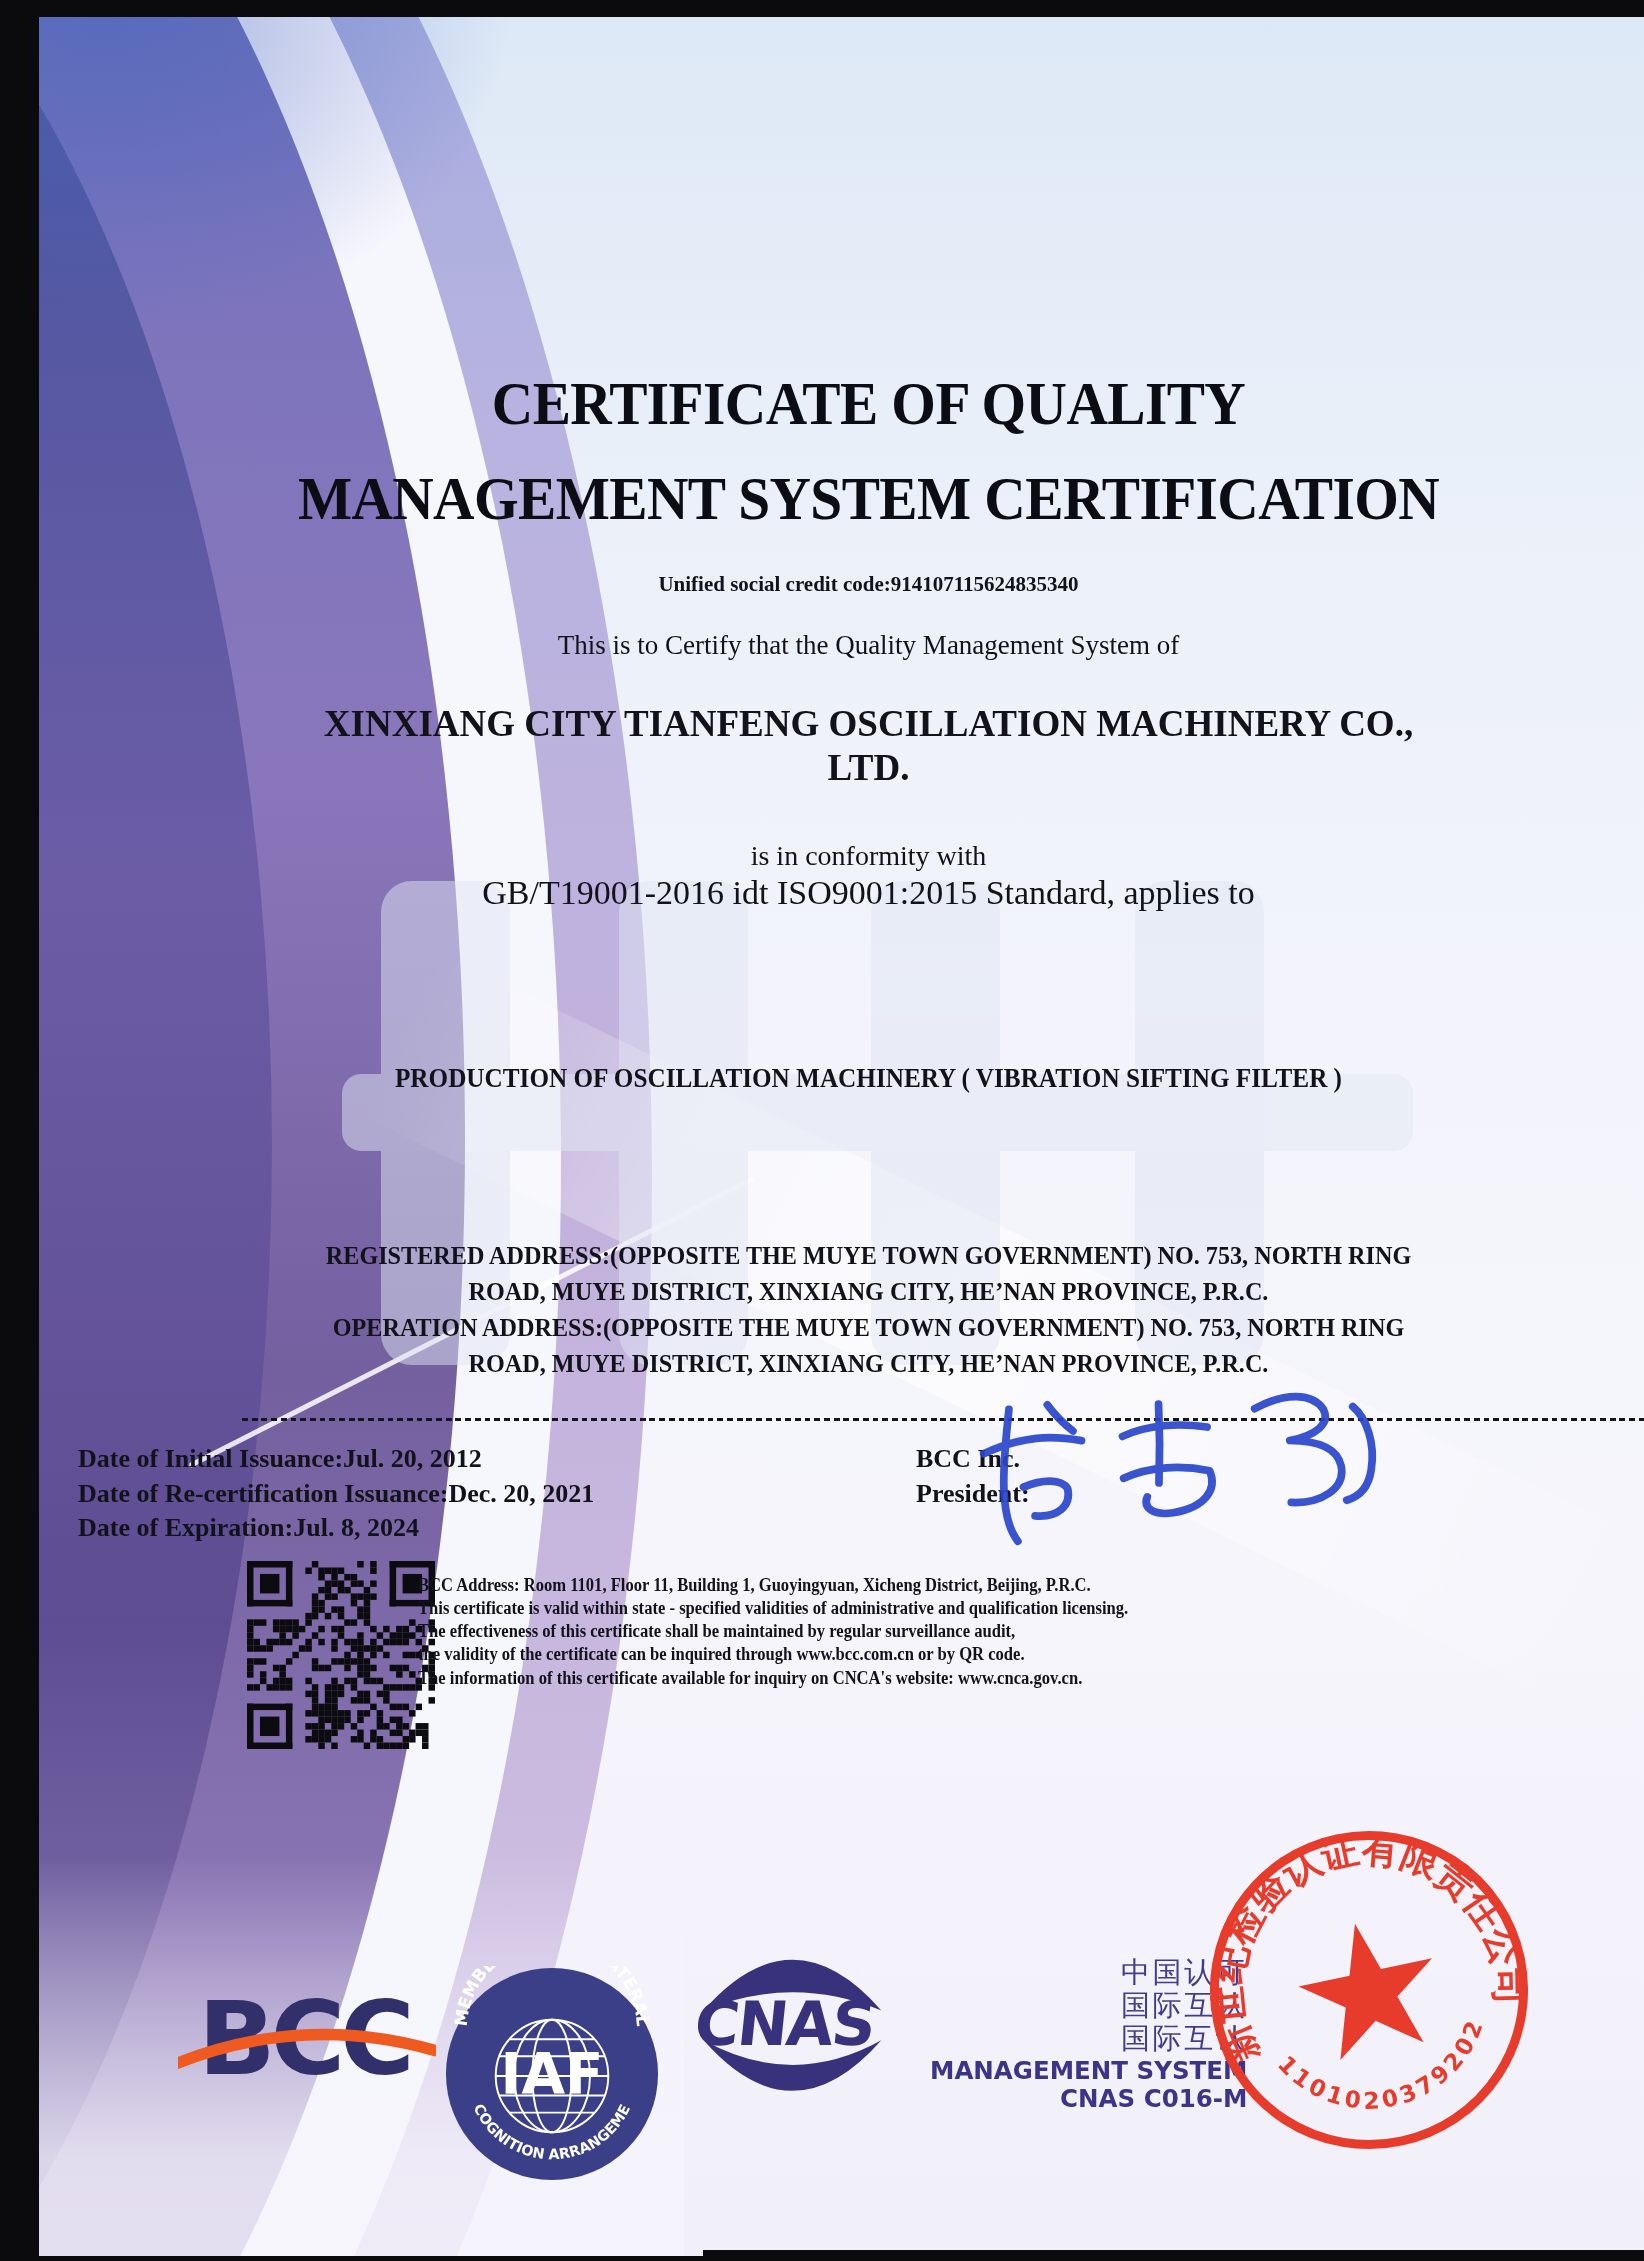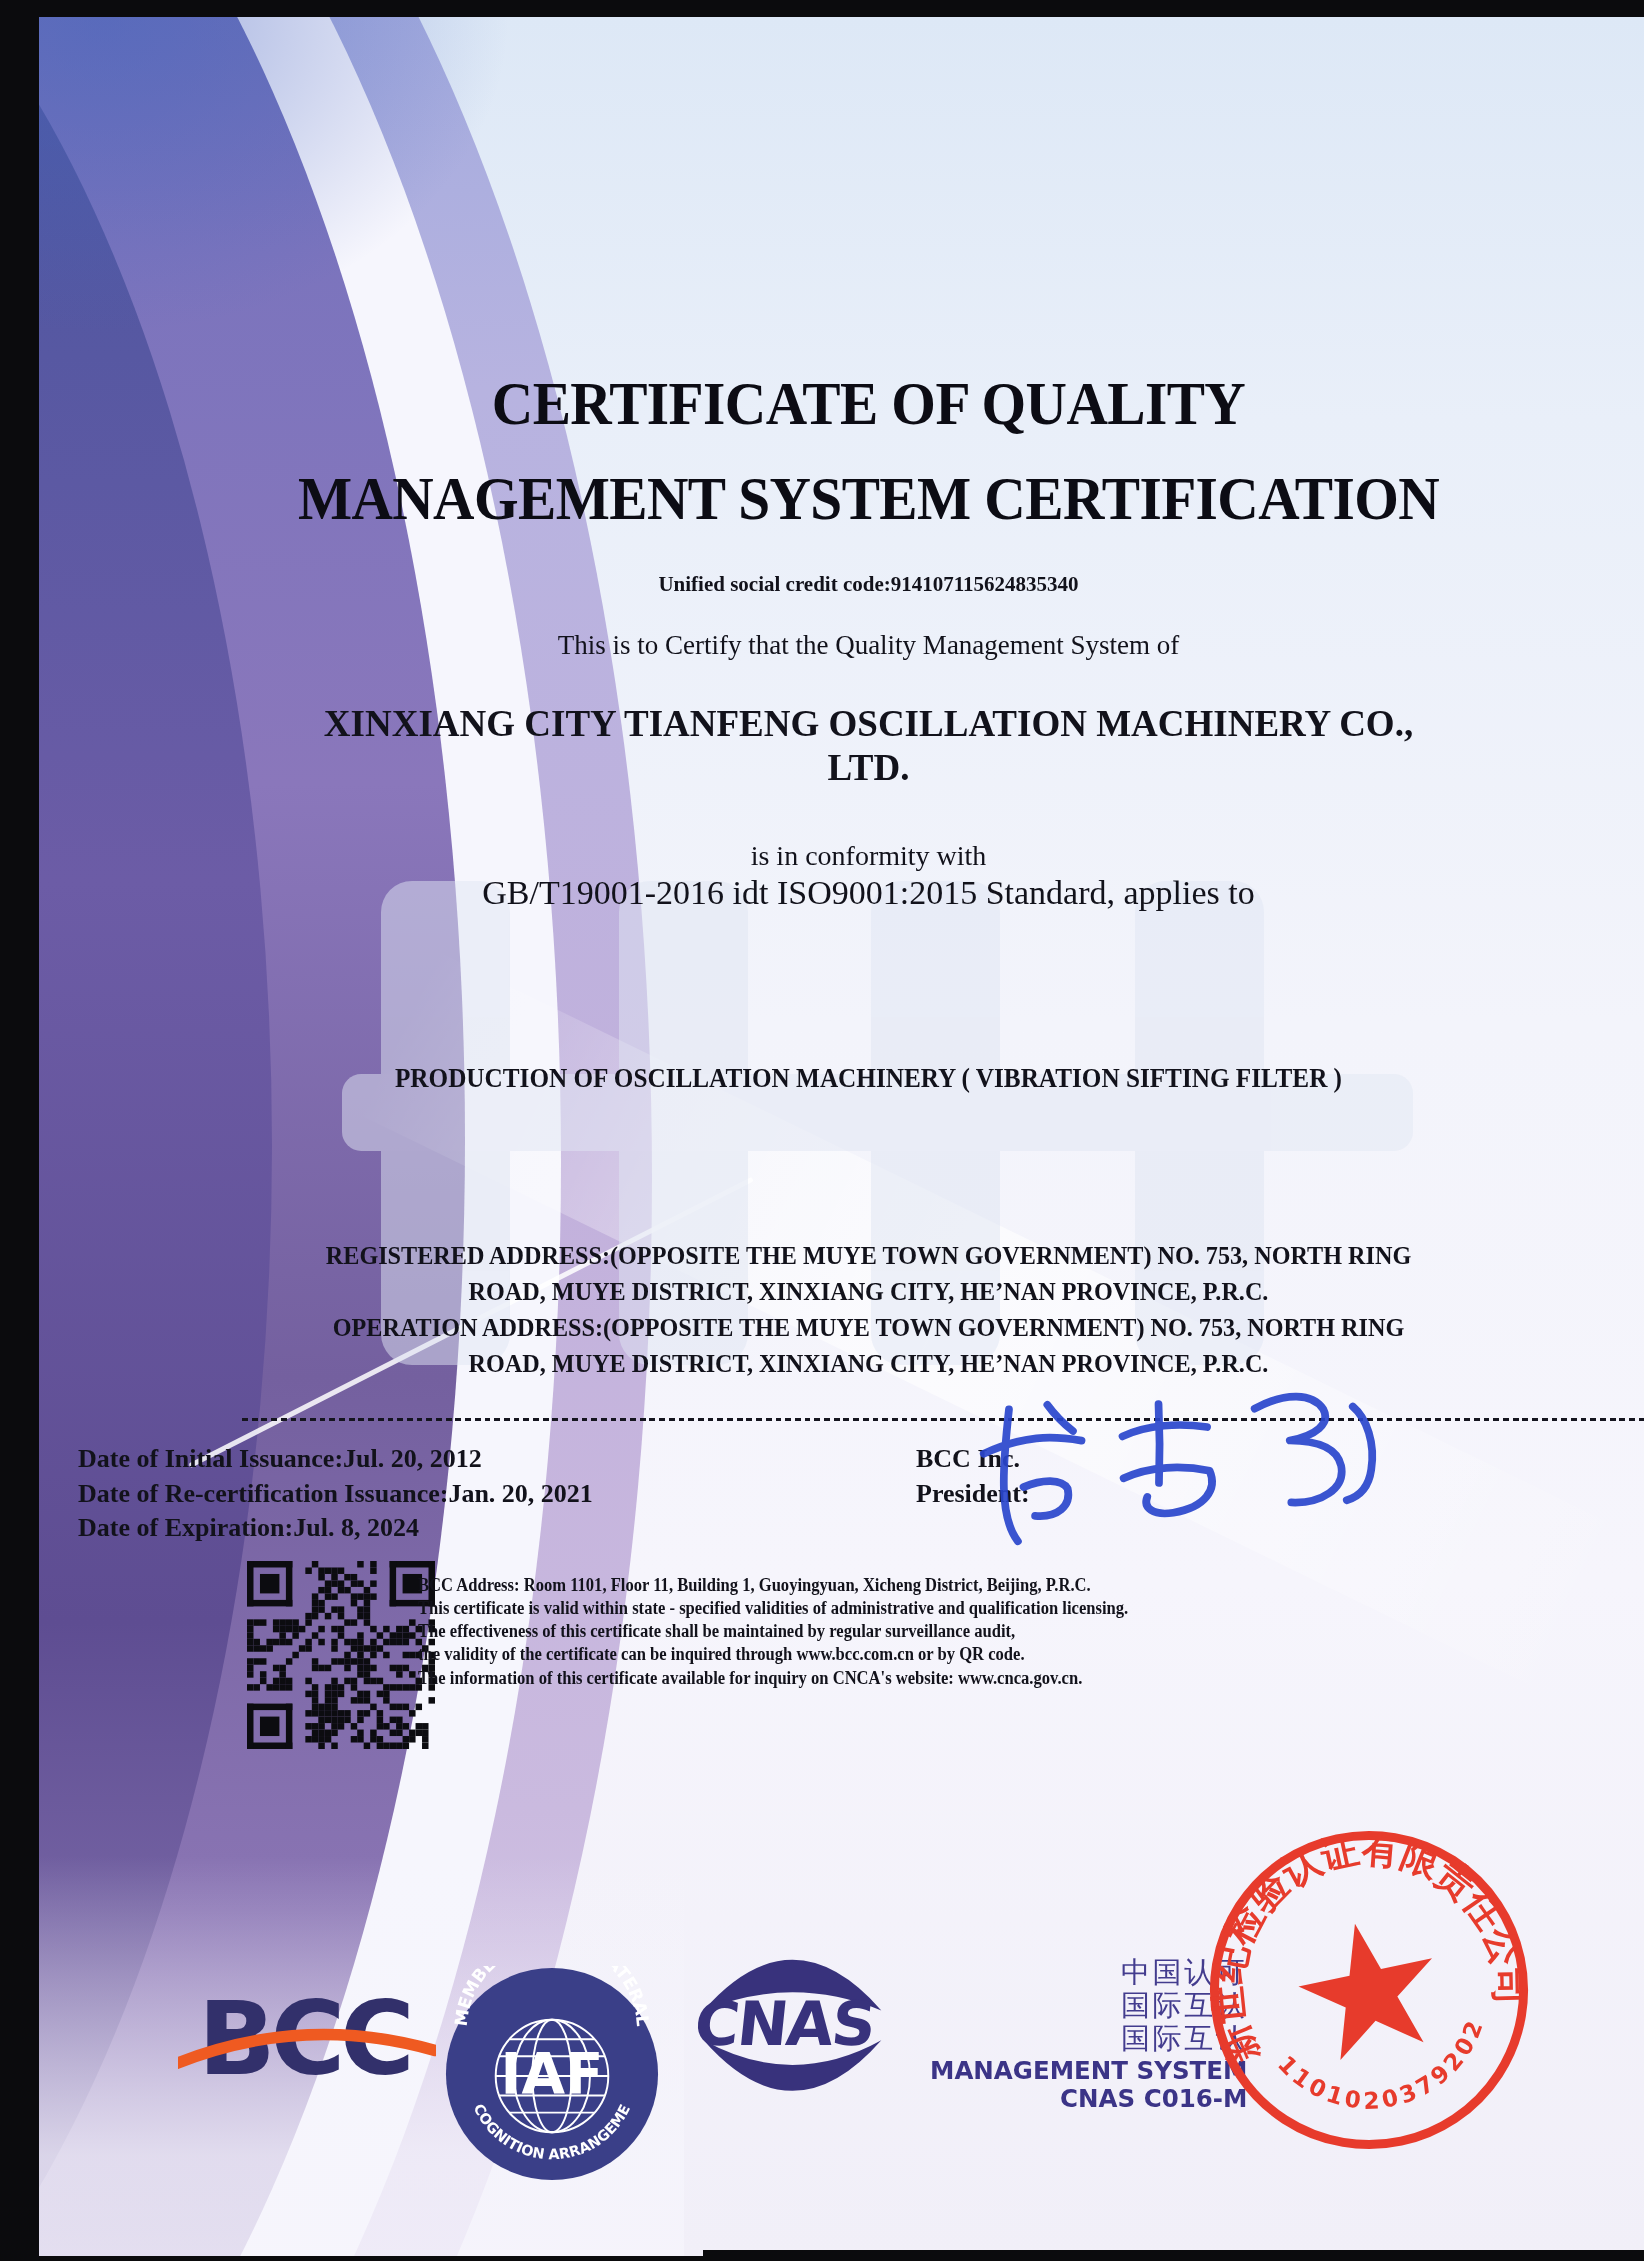--- a/index.html
+++ b/index.html
@@ -103,21 +103,21 @@
     <div class="nowrap">REGISTERED ADDRESS:(OPPOSITE THE MUYE TOWN GOVERNMENT) NO. 753, NORTH RING</div>
     <div class="nowrap">ROAD, MUYE DISTRICT, XINXIANG CITY, HE’NAN PROVINCE, P.R.C.</div>
     <div class="nowrap">OPERATION ADDRESS:(OPPOSITE THE MUYE TOWN GOVERNMENT) NO. 753, NORTH RING</div>
     <div class="nowrap">ROAD, MUYE DISTRICT, XINXIANG CITY, HE’NAN PROVINCE, P.R.C.</div>
   </div>
 
   <div class="divider"></div>
 
   <div class="dates">
     <div>Date of Initial Issuance:Jul. 20, 2012</div>
-    <div>Date of Re-certification Issuance:Jan. 20, 2021</div>
+    <div>Date of Re-certification Issuance:Dec. 20, 2021</div>
     <div>Date of Expiration:Jul. 8, 2024</div>
   </div>
 
   <div class="issuer">
     <div>BCC Inc.</div>
     <div>President:</div>
   </div>
 
   <div class="sig" aria-label="尚志强">
     <svg width="451" height="213" viewBox="0 0 700 330">

